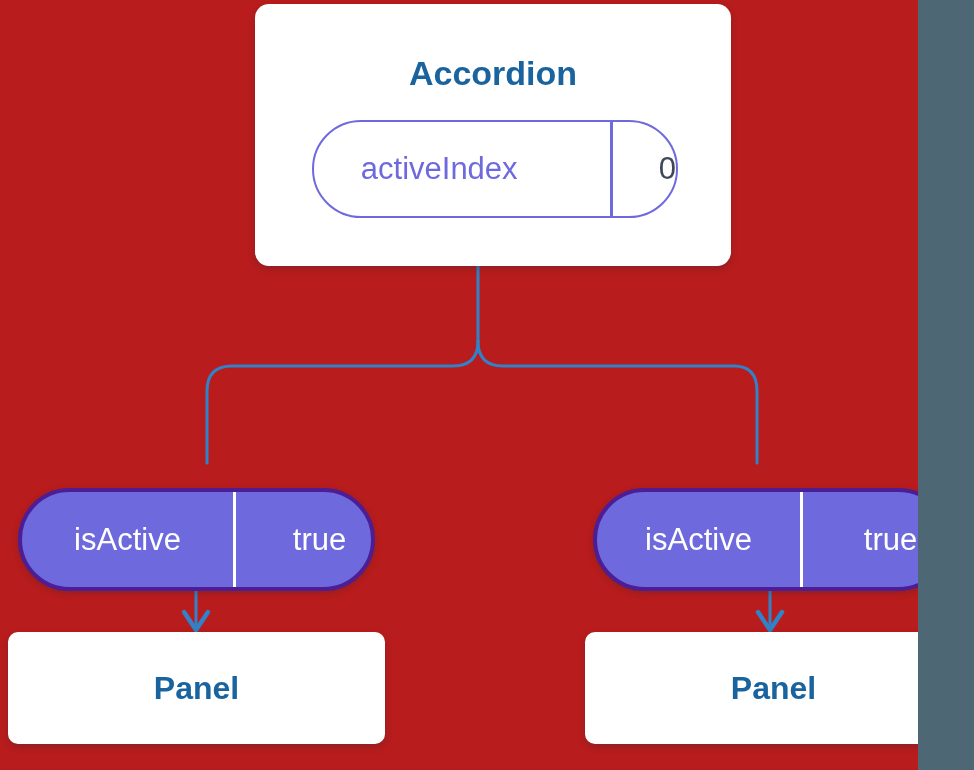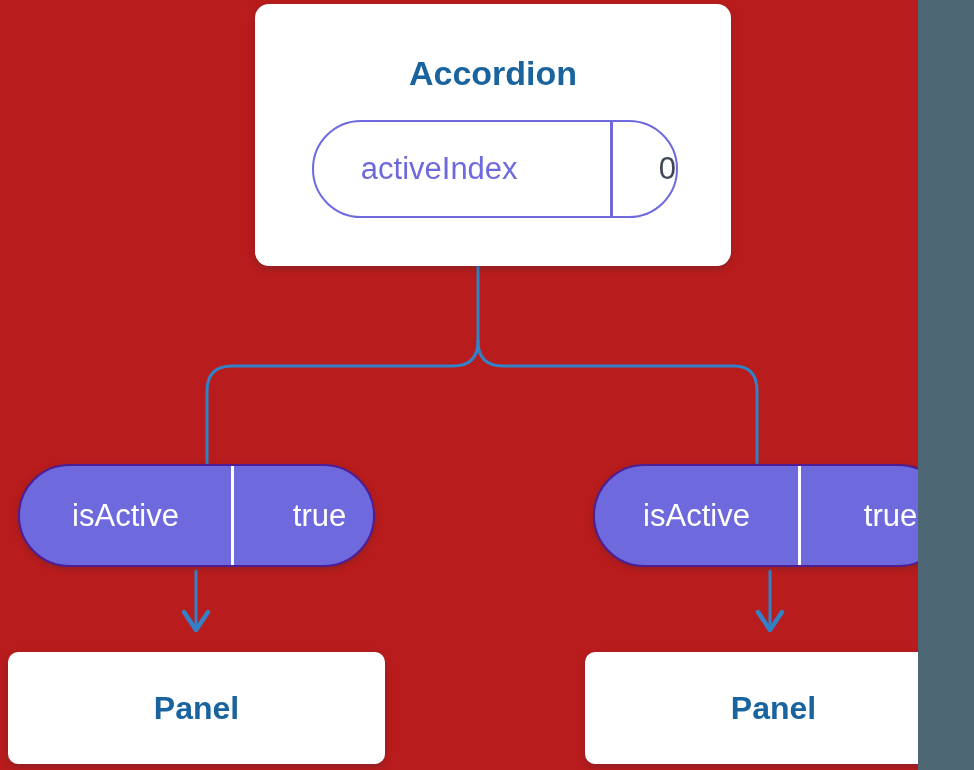--- a/index.html
+++ b/index.html
@@ -83,40 +83,40 @@
   .outline-pill .pill-value {
     flex: 1;
     color: #404756;
   }
   .outline-divider {
     width: 2.5px;
     background: #6e6ade;
   }
   .solid-pill {
     position: absolute;
-    top: 464px;
+    top: 488px;
     width: 357px;
     height: 103px;
     background: #6e6ade;
-    border: 2px solid #4c1d95;
+    border: 4px solid #4c1d95;
     border-radius: 60px;
     box-shadow: 0 2px 6px rgba(20, 45, 60, 0.25);
   }
   .solid-pill.left  { left: 18px; }
   .solid-pill.right { left: 593px; }
   .solid-pill .pill-seg { color: #ffffff; }
   .solid-pill.left  .pill-label { width: 211px; }
   .solid-pill.right .pill-label { width: 203px; }
   .solid-pill .pill-value { flex: 1; padding-left: 32px; }
   .solid-divider {
     width: 3px;
     background: #ffffff;
   }
   .panel-card {
-    top: 652px;
+    top: 632px;
     width: 377px;
     height: 112px;
     border-radius: 10px;
     display: flex;
     align-items: center;
     justify-content: center;
   }
   .panel-card.left  { left: 8px; }
   .panel-card.right { left: 585px; }
   .panel-title {

